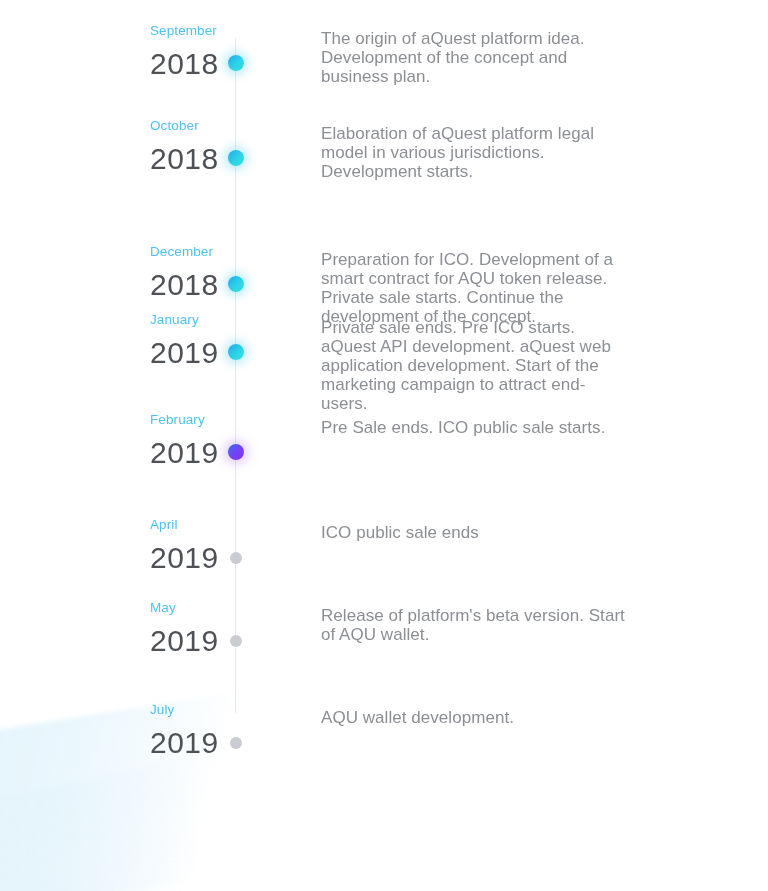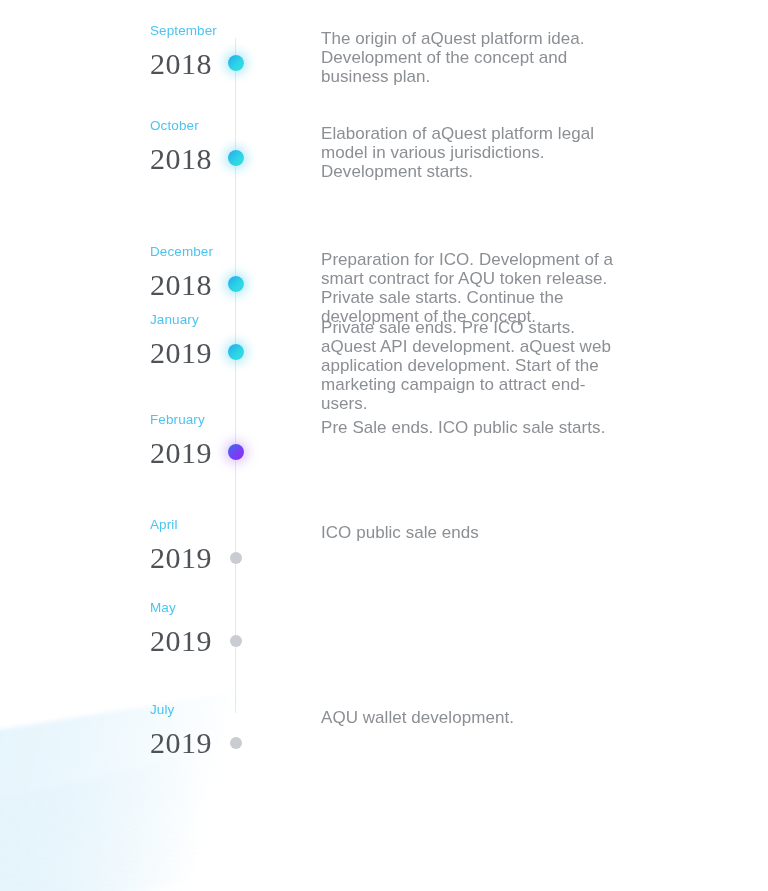--- a/index.html
+++ b/index.html
@@ -89,21 +89,20 @@
   }
 
   .year {
     font-size: 30px;
     font-weight: 300;
     color: #4e5257;
     letter-spacing: 0.5px;
     line-height: 1;
     margin-top: 11px;
     white-space: nowrap;
-    font-family: Liberation Serif, serif;
   }
 
   
   .dot {
     position: absolute;
     border-radius: 50%;
   }
   .dot.active {
     left: 228px;
     top: 31px;
@@ -204,20 +203,21 @@
       <div class="dot inactive"></div>
       <div class="desc">ICO public sale ends</div>
     </div>
 
     <div class="row" style="top:601px;">
       <div class="date-block">
         <div class="month">May</div>
         <div class="year">2019</div>
       </div>
       <div class="dot inactive"></div>
+      <div class="desc">Release of platform's beta version. Start of AQU wallet.</div>
     </div>
 
     <div class="row" style="top:703px;padding-left:8px;">
       <div class="date-block">
         <div class="month">July</div>
         <div class="year">2019</div>
       </div>
       <div class="dot inactive"></div>
       <div class="desc">AQU wallet development.</div>
     </div>

